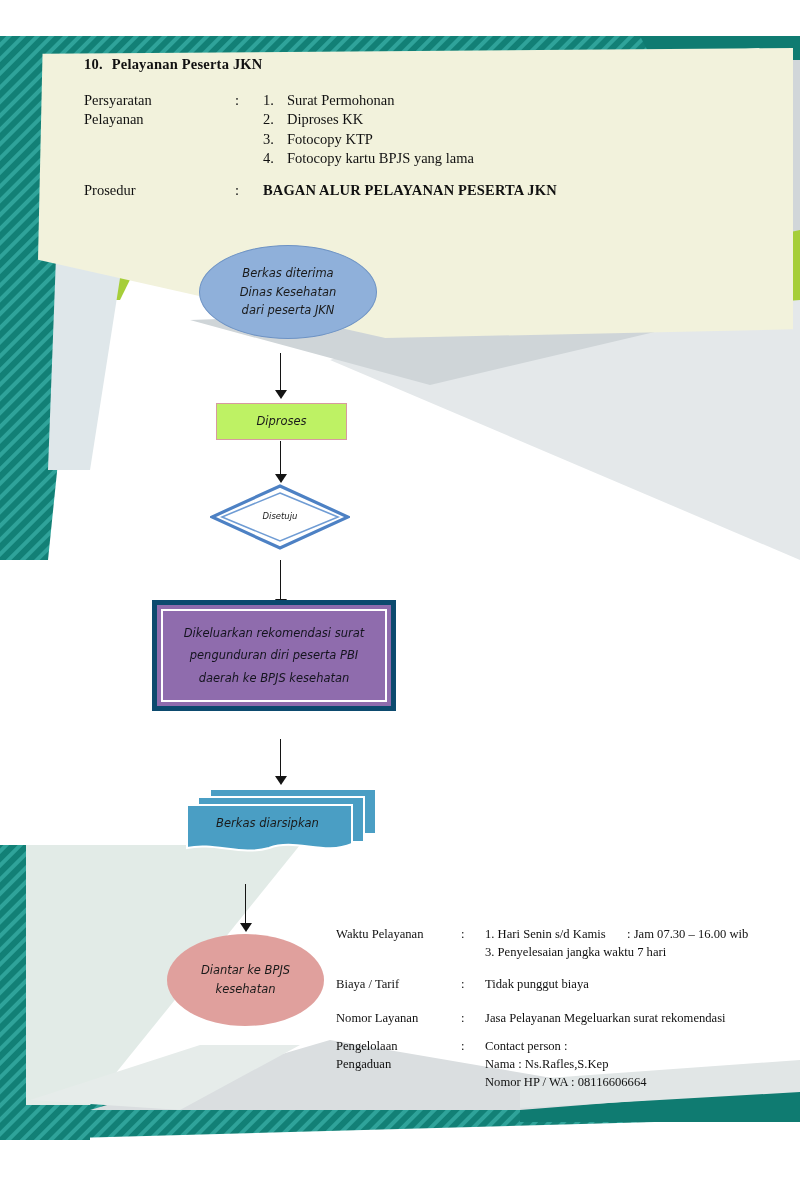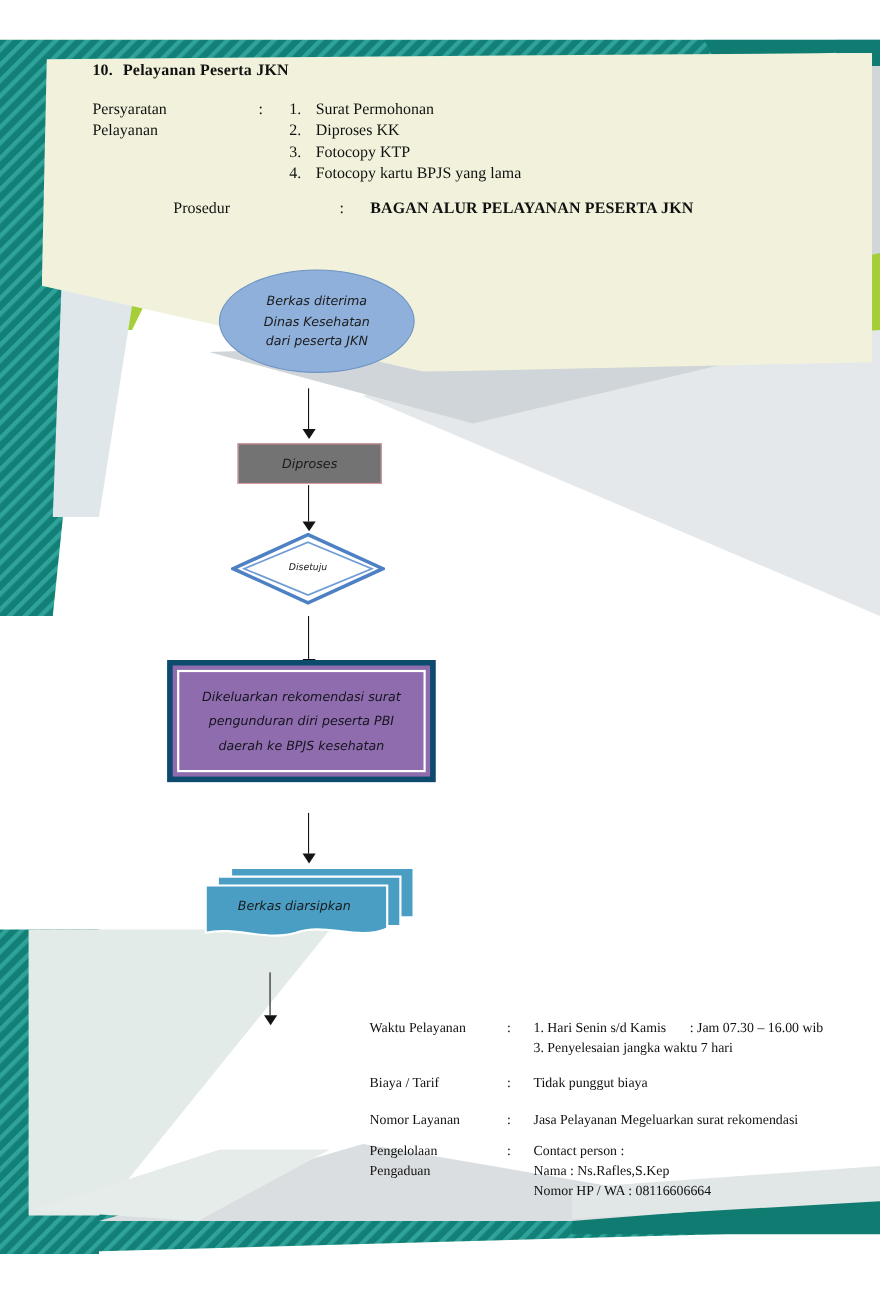--- a/index.html
+++ b/index.html
@@ -84,21 +84,20 @@
   .req-list li .idx {
     width: 24px;
     flex: 0 0 24px;
   }
 
   .proc-row {
     display: flex;
     align-items: flex-start;
     font-size: 14.5px;
     margin-top: 14px;
-    justify-content: center;
   }
   .proc-value {
     font-weight: bold;
     letter-spacing: 0.15px;
     font-size: 14.5px;
   }
 
   
   .flow { position: absolute; inset: 0; z-index: 6; }
 
@@ -128,21 +127,21 @@
     z-index: 7;
   }
 
   
   .box-process {
     position: absolute;
     left: 216px;
     top: 403px;
     width: 129px;
     height: 35px;
-    background: #737373;
+    background: #bef264;
     border: 1px solid #d79aa0;
     display: flex;
     align-items: center;
     justify-content: center;
   }
 
   
   .diamond-wrap {
     position: absolute;
     left: 210px;
@@ -437,20 +436,24 @@
       <div class="docs-label">
         <div class="node-text">Berkas diarsipkan</div>
       </div>
     </div>
 
     <div class="arrow" style="left:239px; top:884px; height:48px;">
       <div class="shaft" style="height:39px;"></div>
       <div class="head" style="top:39px;"></div>
     </div>
 
+    <div class="ellipse-end">
+      <div class="node-text">Diantar ke BPJS
+kesehatan</div>
+    </div>
   </div>
 
   <div class="info-block">
 
     <div class="info-row">
       <div class="info-label">Waktu Pelayanan</div>
       <div class="info-colon">:</div>
       <div class="info-value">
         <div class="hours-line">
           <span class="ht"><span>1.</span>&nbsp;<span>Hari Senin s/d Kamis</span></span>

